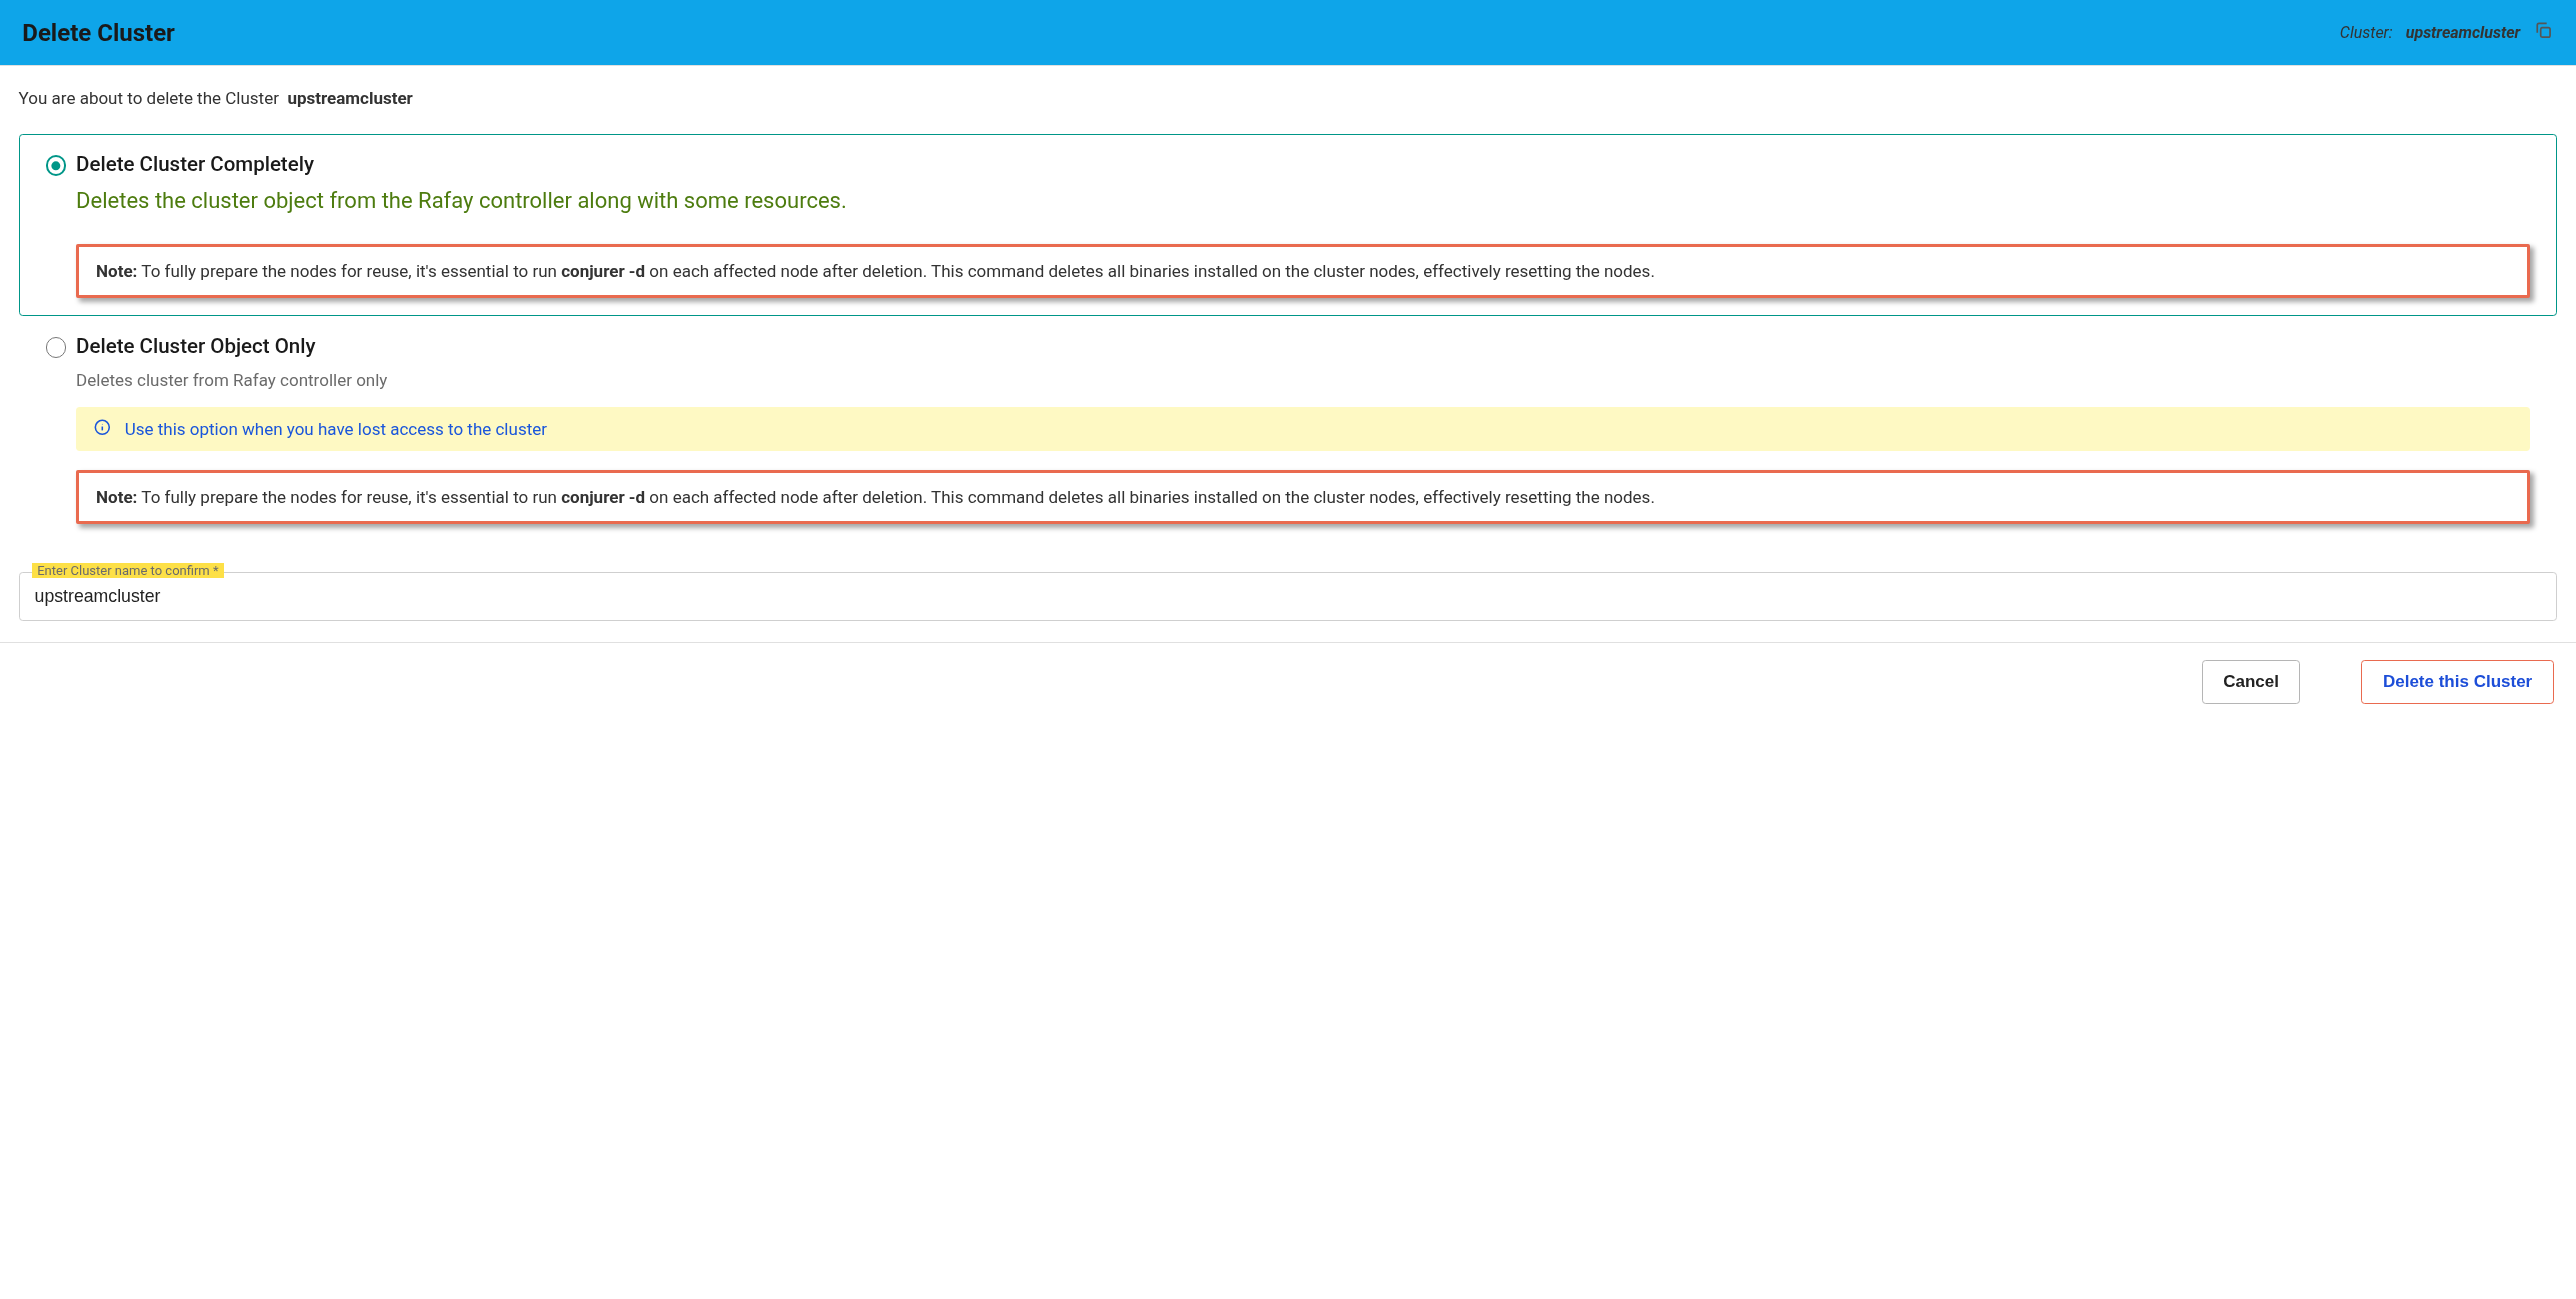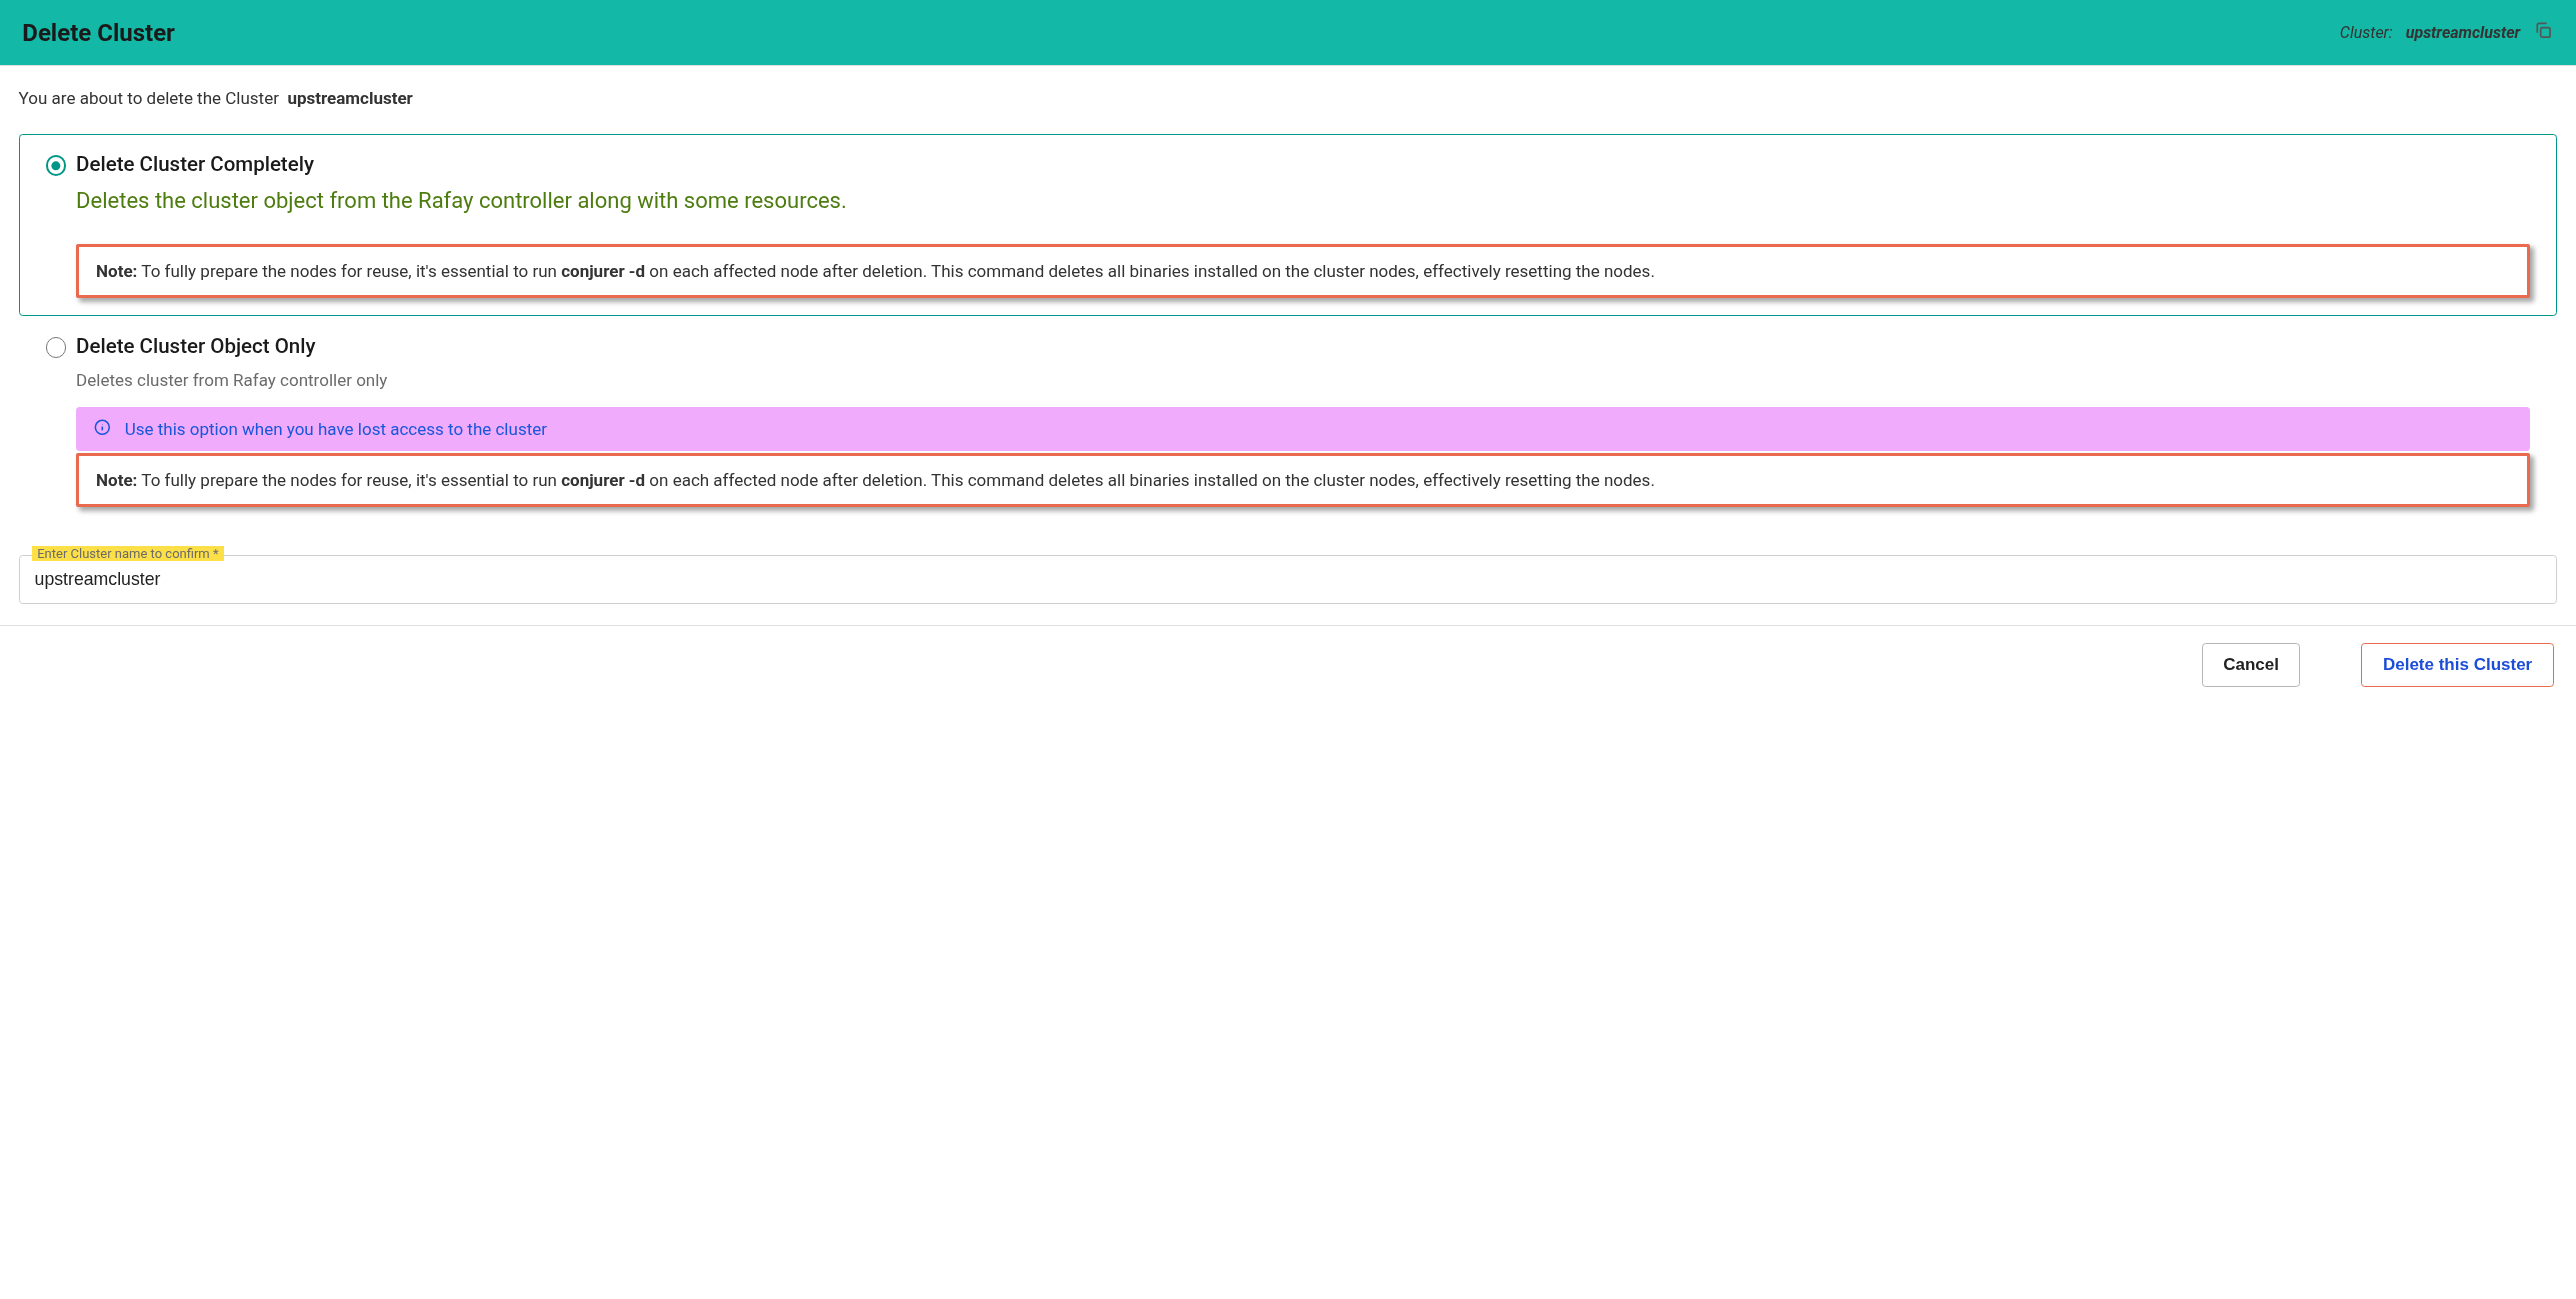--- a/index.html
+++ b/index.html
@@ -8,21 +8,21 @@
       background: #fff;
       color: #212529;
       font-size: 13px;
     }
     .header {
       display: flex;
       justify-content: space-between;
       align-items: center;
       padding: 18.6px 22.3px;
       border-bottom: 0.9px solid #e0e0e0;
-      background: #14b8a6;
+      background: #0ea5e9;
     }
     .header-title {
       font-size: 24px;
       font-weight: 700;
       color: #1a1a1a;
     }
     .header-right {
       display: flex;
       align-items: center;
       gap: 13px;
@@ -89,27 +89,27 @@
       font-size: 22px;
       color: #4d7c0f;
       margin-bottom: 31px;
     }
     .option-desc-gray {
       font-size: 17px;
       color: #6b6b6b;
       margin-bottom: 17px;
     }
     .info-callout {
-      background: #f0abfc;
+      background: #fef9c3;
       border-radius: 3.7px;
       padding: 11.2px 17px;
       display: flex;
       align-items: center;
       gap: 13px;
-      margin-bottom: 2px;
+      margin-bottom: 19px;
     }
     .info-callout .info-icon svg {
       width: 18.6px; height: 18.6px;
       stroke: #1a56db; fill: none; stroke-width: 2;
     }
     .info-callout .info-text { color: #1a56db; font-size: 17px; }
     .note-box {
       border: 3.7px solid #e96a4f;
       border-radius: 1.9px;
       padding: 11.2px 17px;

